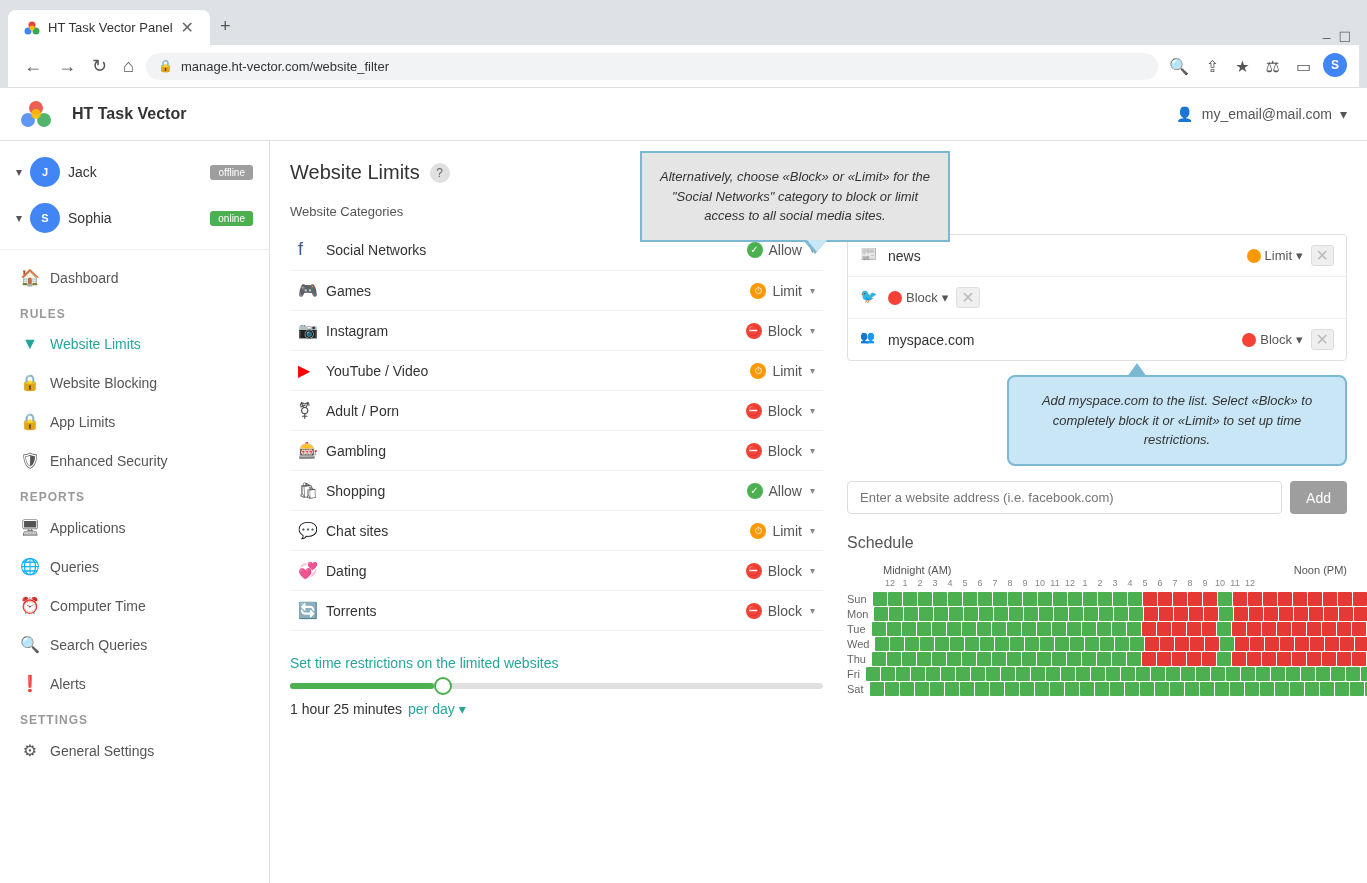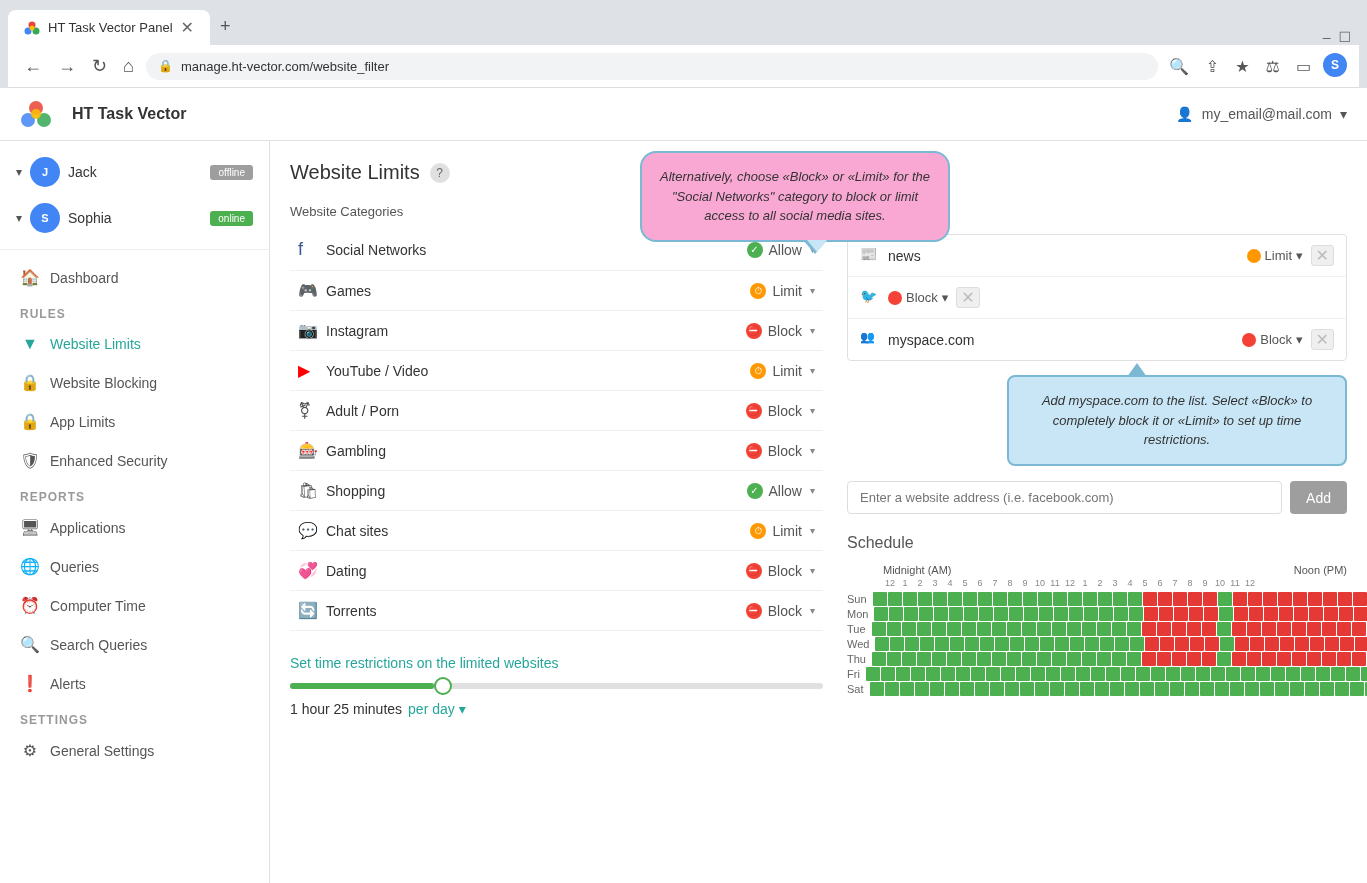--- a/index.html
+++ b/index.html
@@ -245,21 +245,21 @@
       <div class="nav-item">
         <span class="nav-item-icon">⚙</span>
         <span>General Settings</span>
       </div>
     </div>
   </div>
 
   <div class="main-content">
 
     <div style="position:absolute;top:10px;left:370px;z-index:10;width:310px;">
-      <div style="background:#f9a8d4;border:2px solid #7ab8d4;border-radius:16px;padding:14px 18px;font-size:13px;font-style:italic;line-height:1.5;color:#333;text-align:center;">
+      <div style="background:#e5e5e5;border:2px solid #7ab8d4;border-radius:0;padding:14px 18px;font-size:13px;font-style:italic;line-height:1.5;color:#333;text-align:center;">
         <span>Alternatively, choose «Block» or «Limit» for the "Social Networks" category to block or limit access to all social media sites.</span>
       </div>
       <div style="width:0;height:0;border-left:12px solid transparent;border-right:12px solid transparent;border-top:14px solid #7ab8d4;margin:0 auto;margin-top:-2px;position:relative;left:20px;"></div>
       <div style="width:0;height:0;border-left:10px solid transparent;border-right:10px solid transparent;border-top:12px solid #c8e6f5;margin:0 auto;position:relative;top:-14px;left:22px;"></div>
     </div>
 
     <div class="page-header">
       <span class="page-title">Website Limits</span>
       <span class="help-circle">?</span>
     </div>

